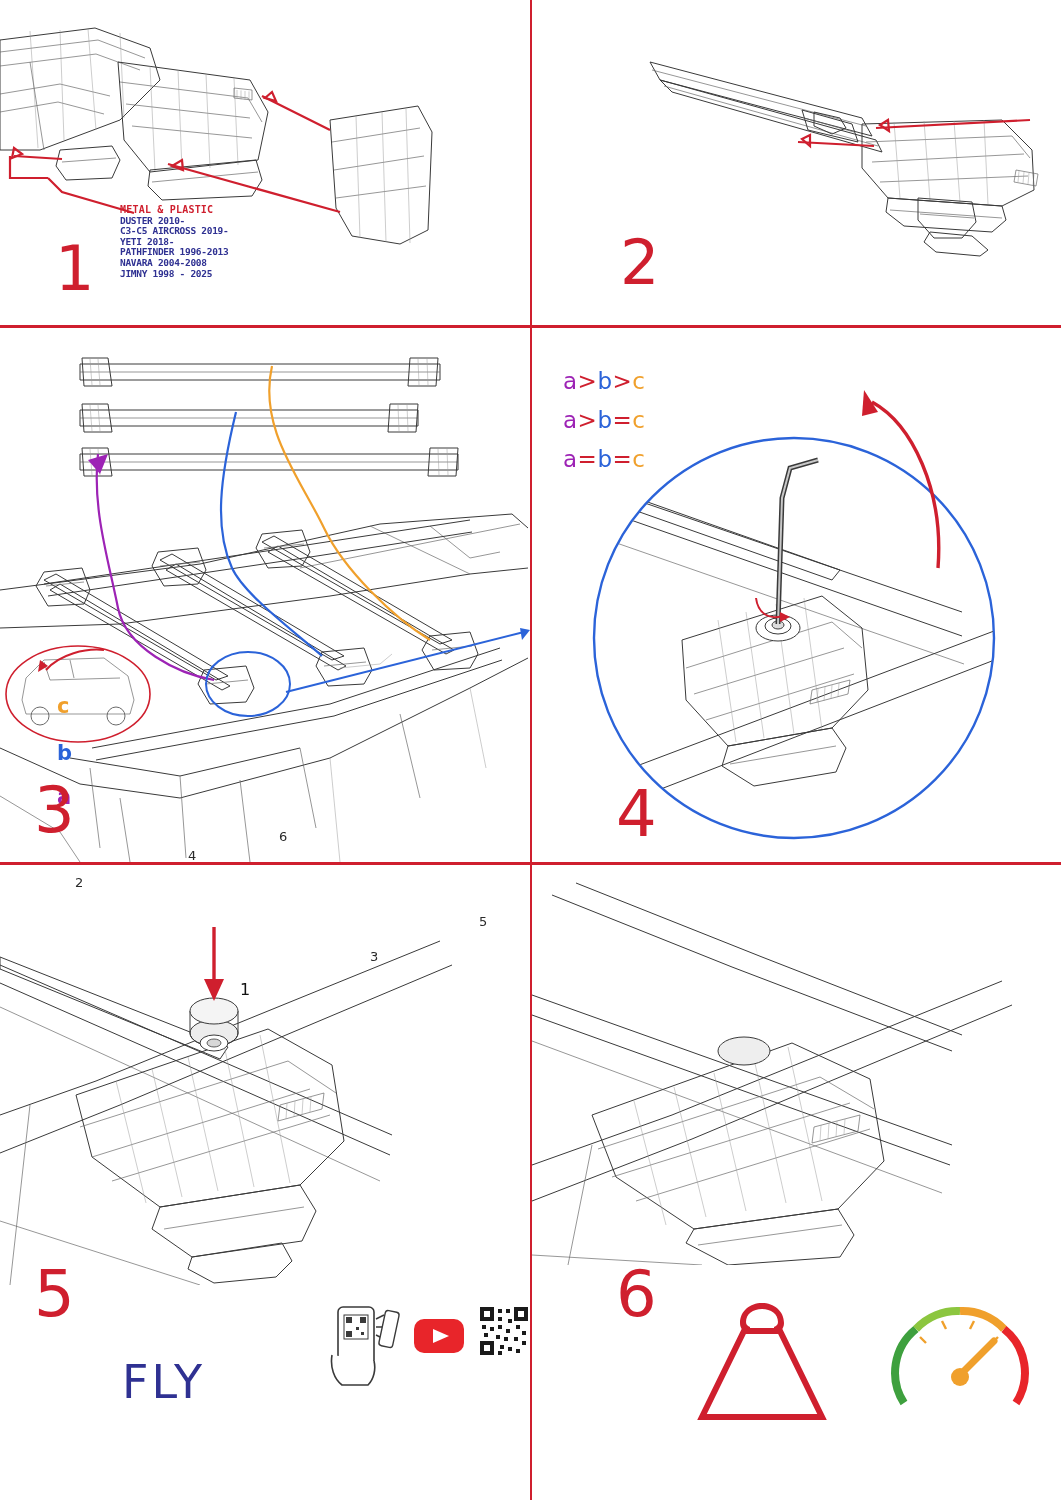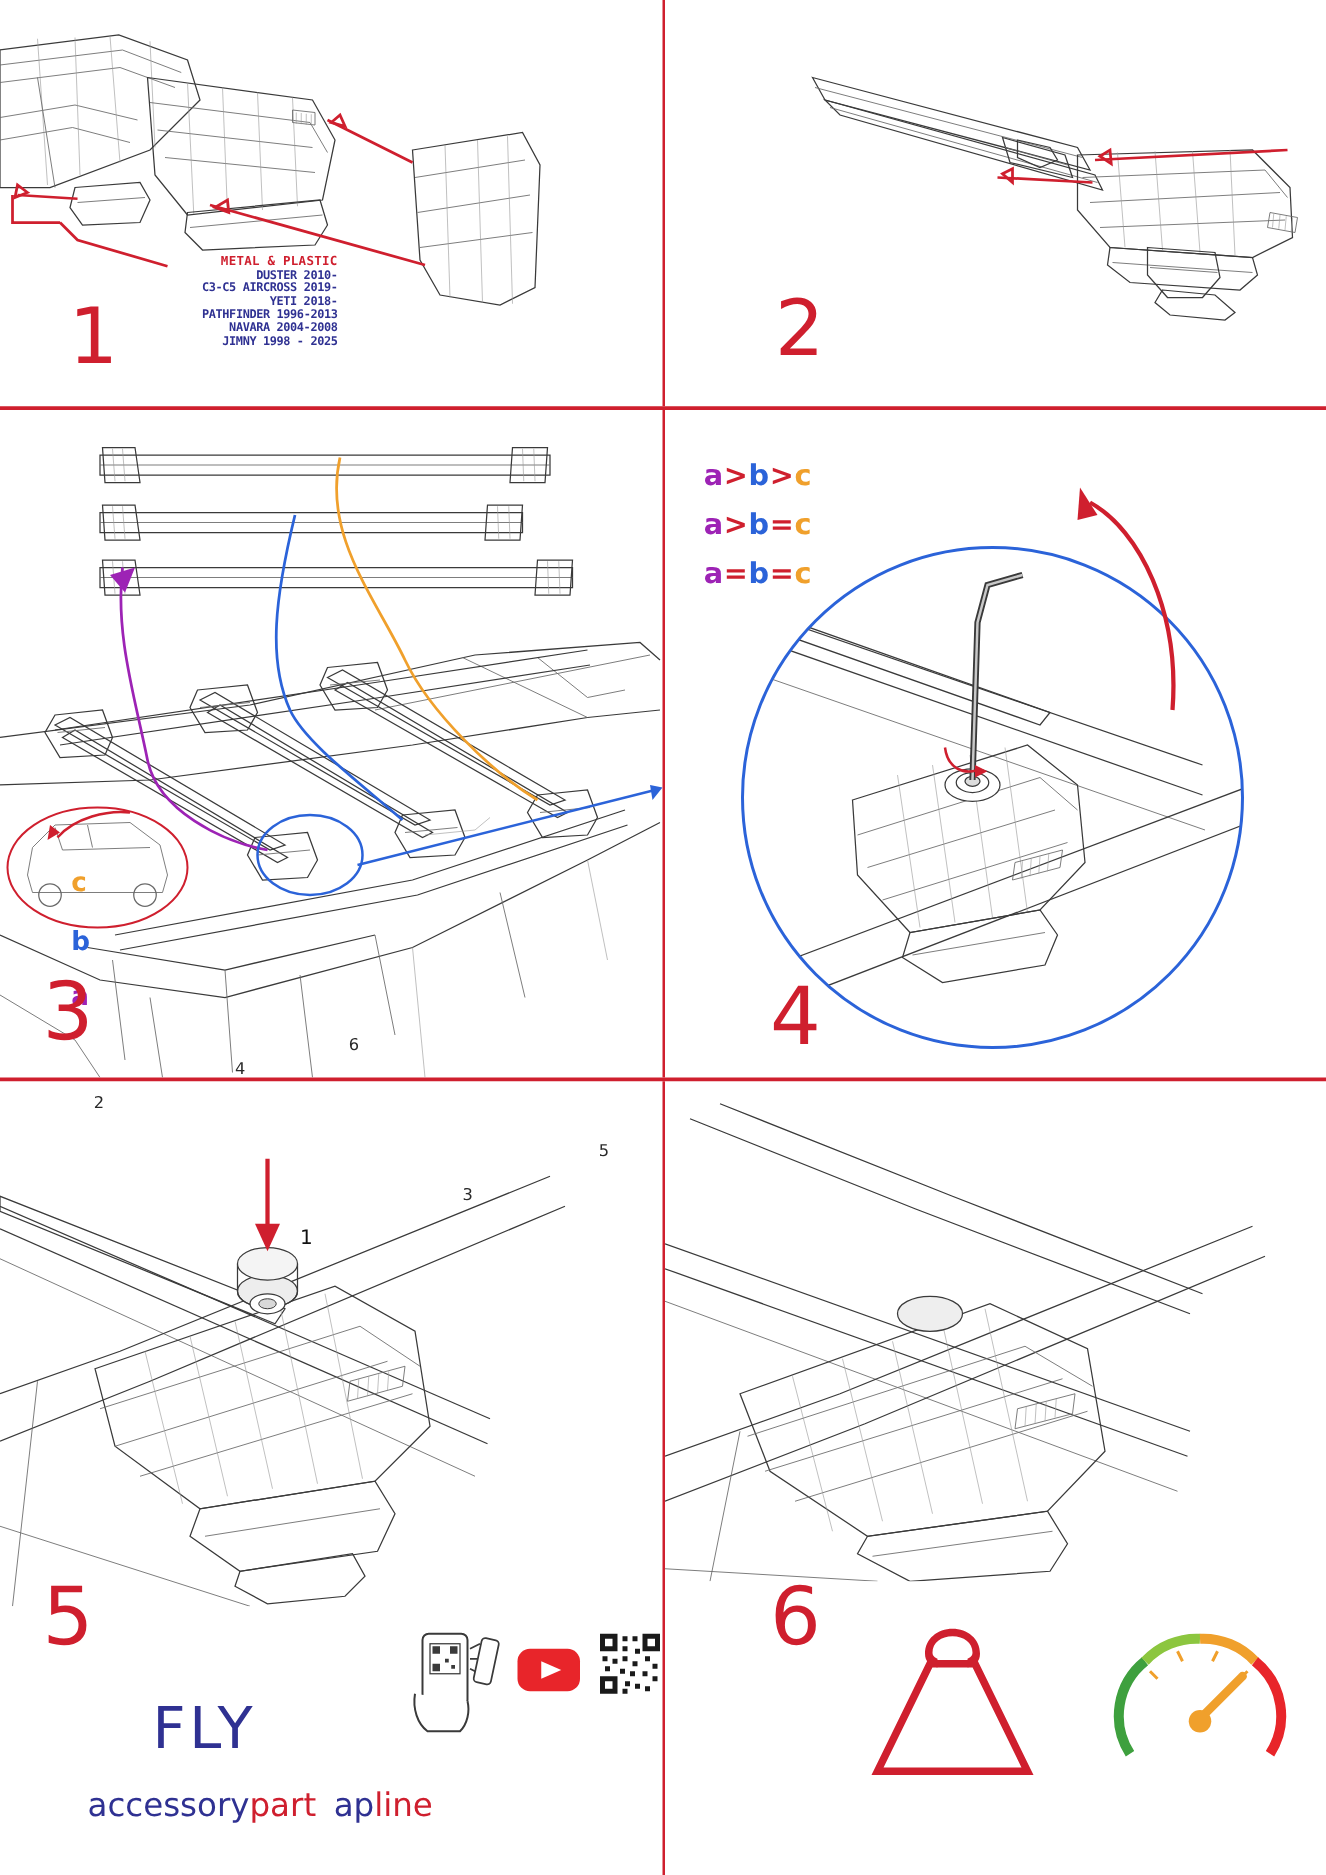--- a/index.html
+++ b/index.html
@@ -50,21 +50,21 @@
   #s5 { left: 34px;  top: 1262px; font-size: 64px; }
   #s6 { left: 616px; top: 1262px; font-size: 64px; }
 
   
   .p1 { position: absolute; left: 0; top: 0; width: 530px; height: 325px; }
   .compat {
     position: absolute;
     left: 120px;
     top: 205px;
     width: 150px;
-    text-align: right;
+    text-align: left;
     font-family: "DejaVu Sans Mono", monospace;
     font-size: 9.5px;
     letter-spacing: -0.3px;
     line-height: 10.6px;
   }
   .compat .title {
     color: #cf1f2e;
     font-weight: bold;
     font-size: 10px;
     letter-spacing: 0.2px;
@@ -95,21 +95,21 @@
   #bn5 { left: 479px; top: 586px; }
   #bn3 { left: 370px; top: 621px; }
   #bn1 { left: 240px; top: 652px; font-size: 16px; color: #111; }
 
   .eq-block {
     position: absolute;
     left: 563px;
     top: 362px;
     font-family: "DejaVu Sans", sans-serif;
     font-size: 23px;
-    font-weight: bold;
+    font-weight: normal;
     line-height: 39px;
     letter-spacing: 0.5px;
   }
   .eq-a { color: #9d23b5; }
   .eq-b { color: #2b63d9; }
   .eq-c { color: #f0a02c; }
   .eq-op { color: #cf1f2e; }
 
   
   .p4 { position: absolute; left: 532px; top: 328px; width: 529px; height: 534px; }
@@ -504,21 +504,20 @@
         <rect x="192" y="36" width="4" height="4" fill="#1a1a1a"></rect>
         <rect x="170" y="40" width="4" height="4" fill="#1a1a1a"></rect>
         <rect x="178" y="42" width="4" height="4" fill="#1a1a1a"></rect>
         <rect x="186" y="44" width="4" height="4" fill="#1a1a1a"></rect>
         <rect x="168" y="46" width="4" height="4" fill="#1a1a1a"></rect>
       </g>
     </svg>
   </div>
   <div class="step-num" id="s5">5</div>
   <div class="brand-fly">FLY</div>
-  <div class="brand-line"><span>accessory</span><span class="accent">part</span><span class="sep"></span><span>ap</span><span class="accent">line</span></div>
 
   <div class="p6" style="position:absolute;left:532px;top:865px;width:529px;height:635px;">
     <svg width="529" height="400" viewBox="0 0 529 400">
 
       <path class="ln" d="M0 130 L420 280"></path>
       <path class="ln" d="M0 150 L418 300"></path>
       <path class="ln-thin" d="M0 176 L410 328"></path>
       <path class="ln" d="M20 30 L200 102 L420 186"></path>
       <path class="ln" d="M44 18 L230 92 L430 170"></path>
       <path class="ln" d="M0 300 L140 250 L470 116"></path>

